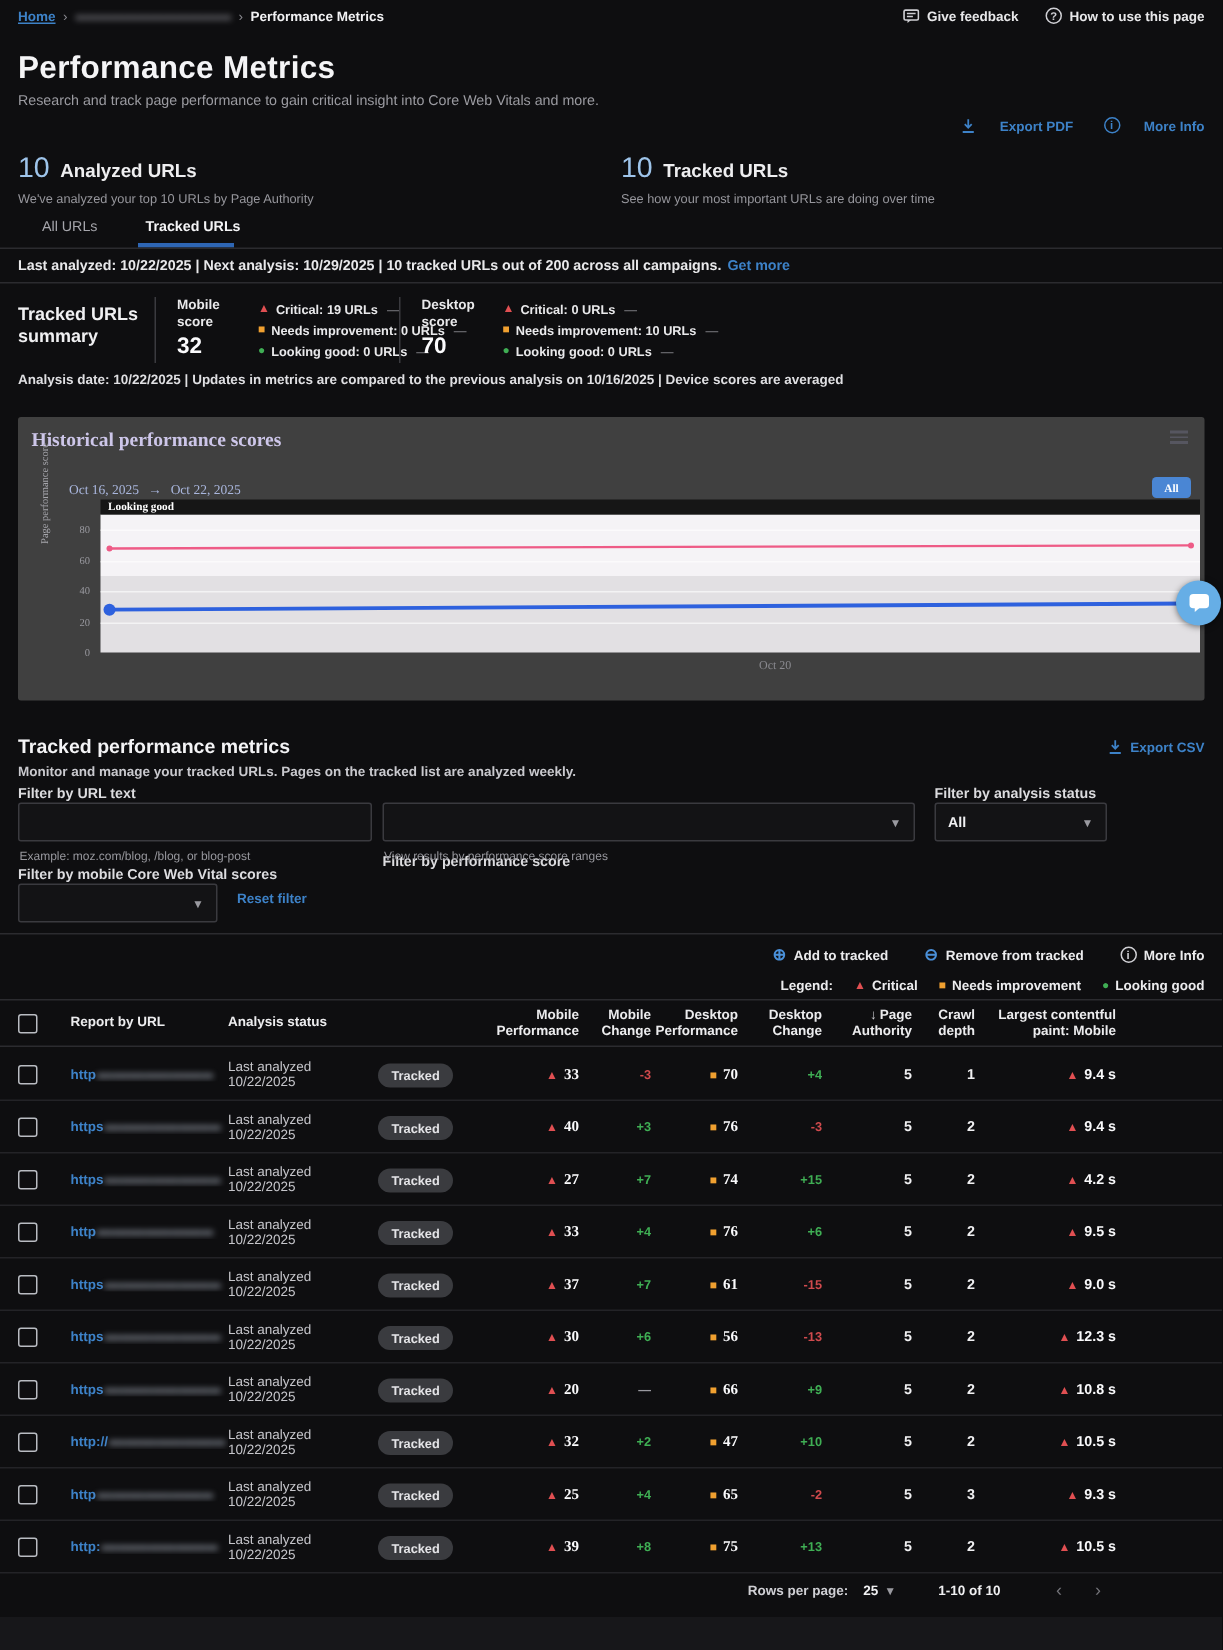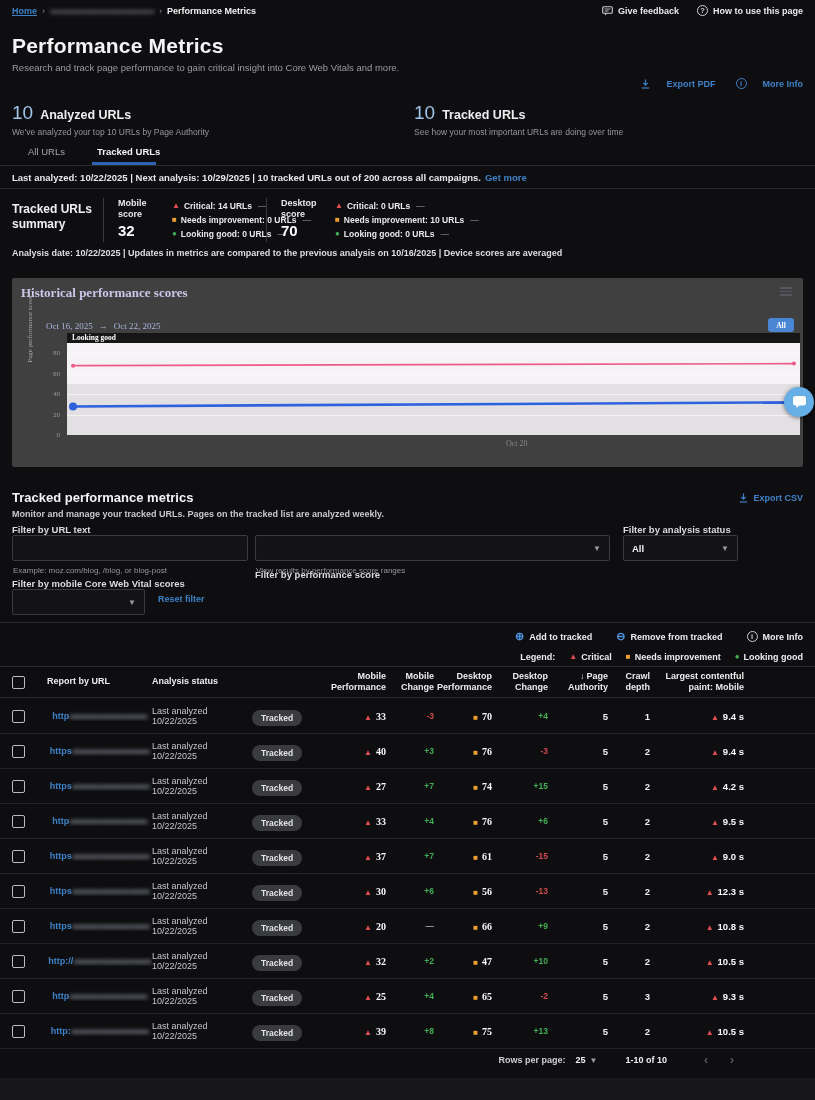--- a/index.html
+++ b/index.html
@@ -105,21 +105,21 @@
   .legend-row { right:12px; top:652px; display:flex; align-items:center; gap:14px; font-size:9px; font-weight:bold; color:#ececee; }
   .legend-row .li { display:flex; align-items:center; gap:4px; }
 
   
   .tgrid { display:grid; grid-template-columns:36px 116px 100px 52px 82px 48px 58px 56px 60px 42px 94px 1fr; align-items:center; }
   .thead { left:0; top:666px; width:815px; height:32px; border-top:1px solid #2b2b2f; border-bottom:1px solid #2b2b2f; font-size:9px; font-weight:bold; color:#ececee; line-height:1.25; }
   .tbody { left:0; top:699px; width:815px; }
   .trow { height:35px; border-bottom:1px solid #232327; }
   .cell-r { text-align:right; }
   .cbx { width:13px; height:13px; border:1.5px solid #b9bcc2; border-radius:2px; margin-left:12px; cursor:pointer; }
-  .url-cell { padding-left:11px; font-size:9px; overflow:hidden; white-space:nowrap;text-align:center; }
+  .url-cell { padding-left:11px; font-size:9px; overflow:hidden; white-space:nowrap; }
   .url-prefix { color:#3d82c8; font-weight:bold; }
   .url-mask { color:#b9c2d0; filter:blur(2.2px); opacity:.75; font-size:7.5px; letter-spacing:-1px; }
   .status-cell { font-size:9px; color:#c6c6cb; }
   .badge { background:#3a3b3f; color:#e4e4e7; font-size:8.5px; font-weight:bold; border-radius:9px; padding:3px 9px; display:inline-block; }
   .perf { font-size:10px; font-weight:bold; color:#fafafc;font-family:Liberation Serif, serif; }
   .chg { font-size:8.5px; font-weight:bold; }
   .chg.pos { color:#3fae54; } .chg.neg { color:#d04a4d; } .chg.neu { color:#9a9aa0; }
   .plain { font-size:9.5px; font-weight:bold; color:#f0f0f2; }
   .lcp { font-size:9.5px; font-weight:bold; color:#fafafc; }
   .icon-gap { margin-right:4px; }
@@ -208,21 +208,21 @@
   <div class="abs summary">
     <div class="sum-title">Tracked URLs summary</div>
     <div class="sum-div" style="left:103px;"></div>
     <div class="dev-block" style="left:118px;">
       <div class="dev-lbl" style="width:40px;">Mobile score</div>
       <div class="dev-score">32</div>
     </div>
     <div class="status-list" style="left:172px;">
       <div class="status-line">
           <i class="ic ic-critical">▲</i>
-          <span>Critical: 14 URLs</span>
+          <span>Critical: 19 URLs</span>
           <span class="status-chg">—</span>
         </div>
       <div class="status-line">
           <i class="ic ic-needs">■</i>
           <span>Needs improvement: 0 URLs</span>
           <span class="status-chg">—</span>
         </div>
       <div class="status-line">
           <i class="ic ic-good">●</i>
           <span>Looking good: 0 URLs</span>

